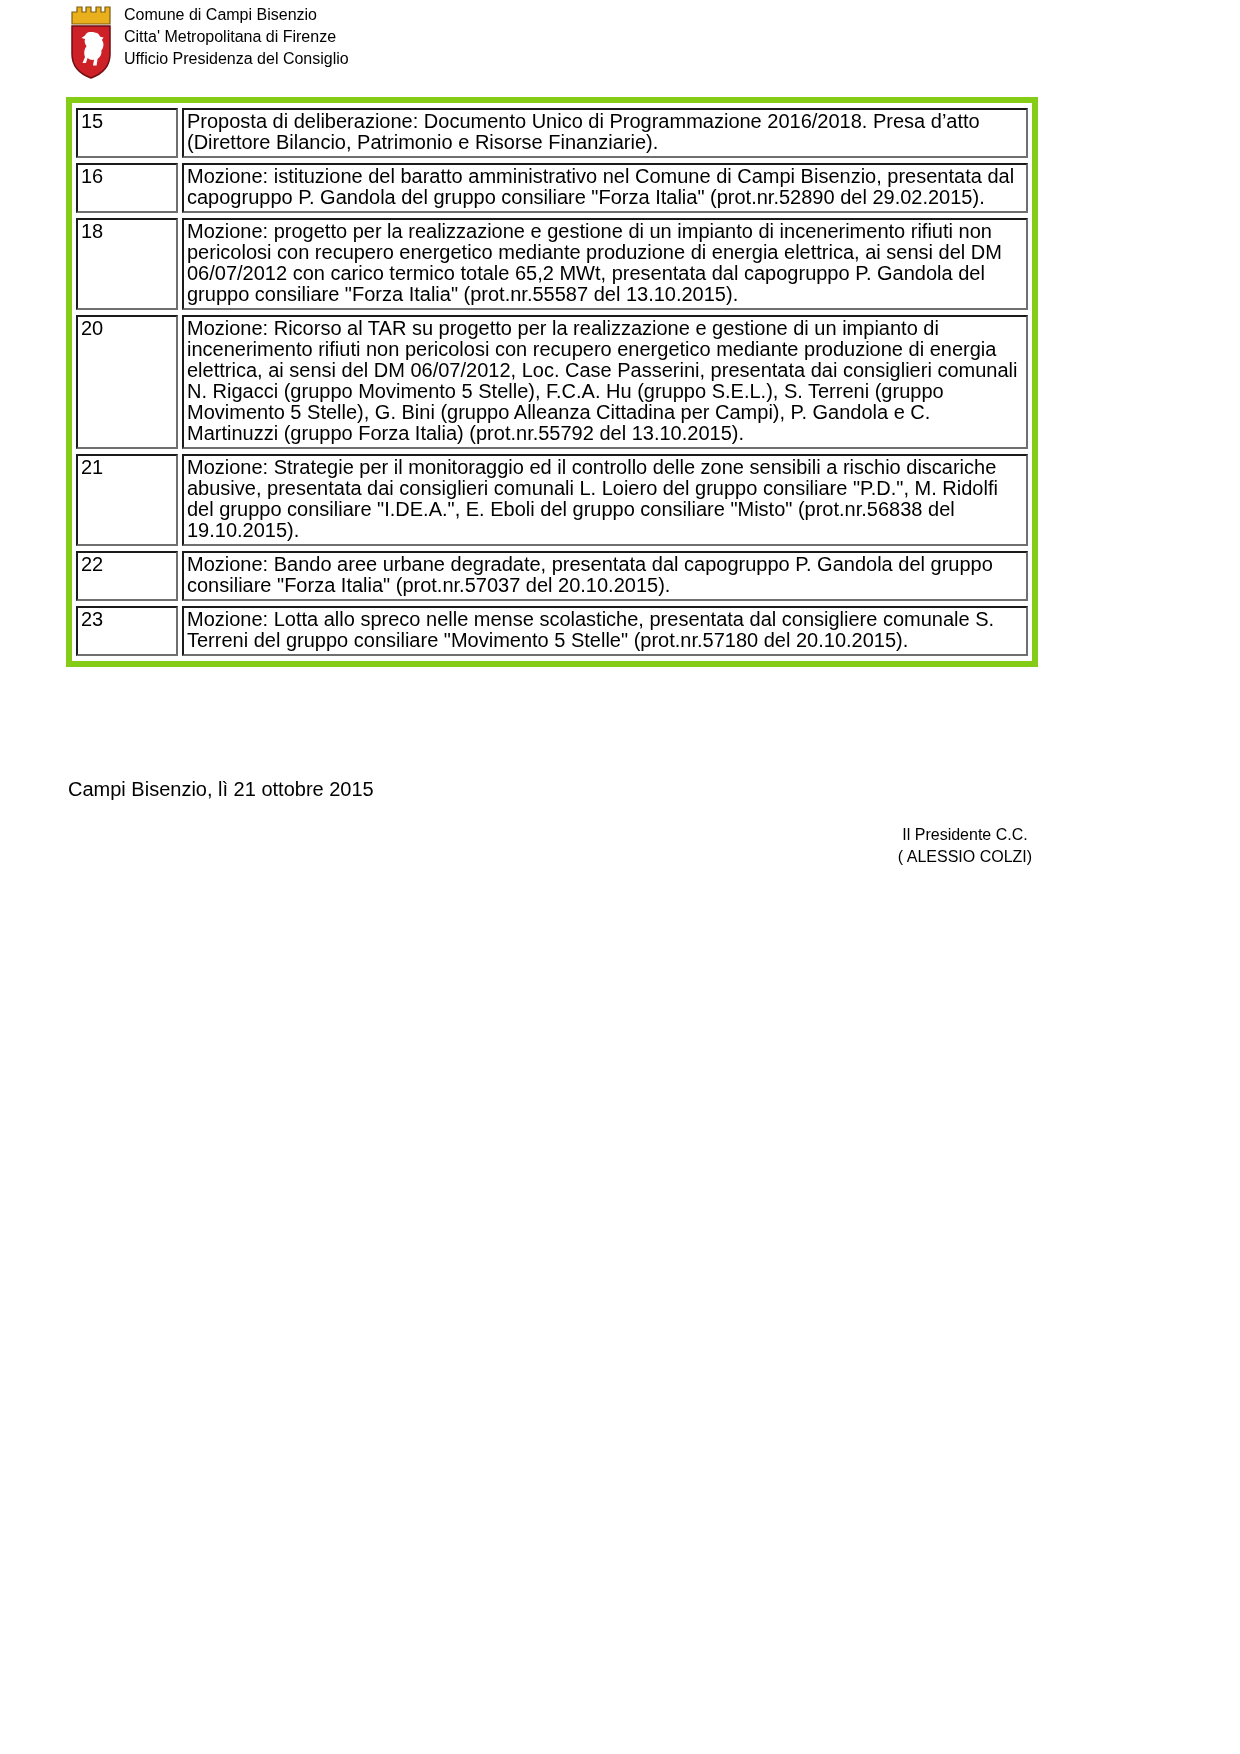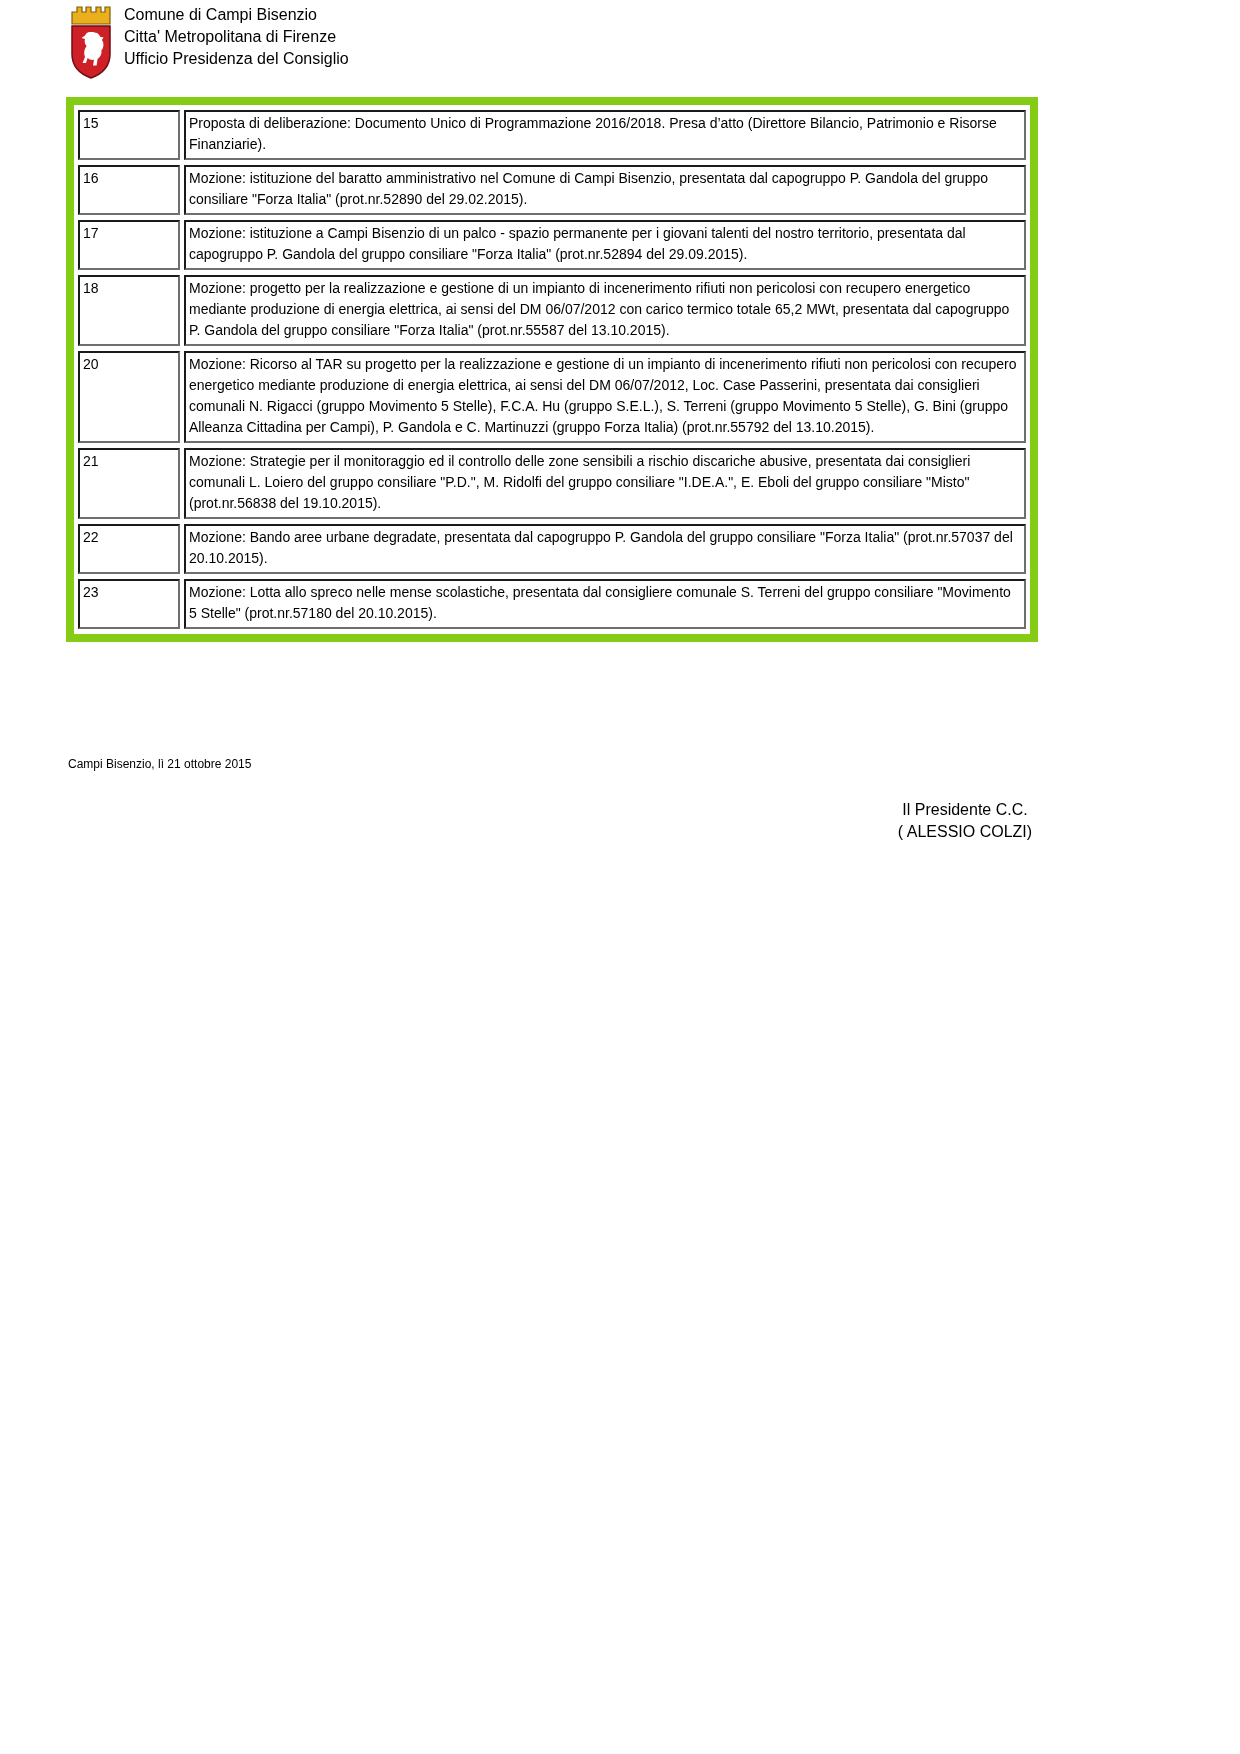--- a/index.html
+++ b/index.html
@@ -26,37 +26,37 @@
     line-height: 22px;
     padding-top: 2px;
   }
 
   
   table.agenda {
     margin: 17px 0 2px 66px;
     width: 972px;
     border-collapse: separate;
     border-spacing: 4px 5px;
-    border: 8px solid #84cc16;
-    font-size: 14px;
+    border: 6px solid #84cc16;
+    font-size: 20px;
     line-height: 21px;
   }
   table.agenda td {
     border: 2px solid;
     border-color: #1a1a1a #6f6f6f #6f6f6f #1a1a1a;
     vertical-align: top;
     padding: 1px 3px 3px 3px;
   }
   td.num { width: 92px; }
   td.desc { }
 
   
   .dateline {
     margin: 112px 0 8px 68px;
-    font-size: 12px;
+    font-size: 20px;
     line-height: 21px;
   }
   .signature {
     width: 260px;
     margin: 24px 145px 12px auto;
     text-align: center;
     font-size: 16px;
     line-height: 22px;
   }
 </style>
@@ -84,24 +84,20 @@
     <tbody>
       <tr>
         <td class="num">15</td>
         <td class="desc">Proposta di deliberazione: Documento Unico di Programmazione 2016/2018. Presa d’atto (Direttore Bilancio, Patrimonio e Risorse Finanziarie).</td>
       </tr>
       <tr>
         <td class="num">16</td>
         <td class="desc">Mozione: istituzione del baratto amministrativo nel Comune di Campi Bisenzio, presentata dal capogruppo P. Gandola del gruppo consiliare "Forza Italia" (prot.nr.52890 del 29.02.2015).</td>
       </tr>
       <tr>
-        <td class="num">17</td>
-        <td class="desc">Mozione: istituzione a Campi Bisenzio di un palco - spazio permanente per i giovani talenti del nostro territorio, presentata dal capogruppo P. Gandola del gruppo consiliare "Forza Italia" (prot.nr.52894 del 29.09.2015).</td>
-      </tr>
-      <tr>
         <td class="num">18</td>
         <td class="desc">Mozione: progetto per la realizzazione e gestione di un impianto di incenerimento rifiuti non pericolosi con recupero energetico mediante produzione di energia elettrica, ai sensi del DM 06/07/2012 con carico termico totale 65,2 MWt, presentata dal capogruppo P. Gandola del gruppo consiliare "Forza Italia" (prot.nr.55587 del 13.10.2015).</td>
       </tr>
       <tr>
         <td class="num">20</td>
         <td class="desc">Mozione: Ricorso al TAR su progetto per la realizzazione e gestione di un impianto di incenerimento rifiuti non pericolosi con recupero energetico mediante produzione di energia elettrica, ai sensi del DM 06/07/2012, Loc. Case Passerini, presentata dai consiglieri comunali N. Rigacci (gruppo Movimento 5 Stelle), F.C.A. Hu (gruppo S.E.L.), S. Terreni (gruppo Movimento 5 Stelle), G. Bini (gruppo Alleanza Cittadina per Campi), P. Gandola e C. Martinuzzi (gruppo Forza Italia) (prot.nr.55792 del 13.10.2015).</td>
       </tr>
       <tr>
         <td class="num">21</td>
         <td class="desc">Mozione: Strategie per il monitoraggio ed il controllo delle zone sensibili a rischio discariche abusive, presentata dai consiglieri comunali L. Loiero del gruppo consiliare "P.D.", M. Ridolfi del gruppo consiliare "I.DE.A.", E. Eboli del gruppo consiliare "Misto" (prot.nr.56838 del 19.10.2015).</td>

